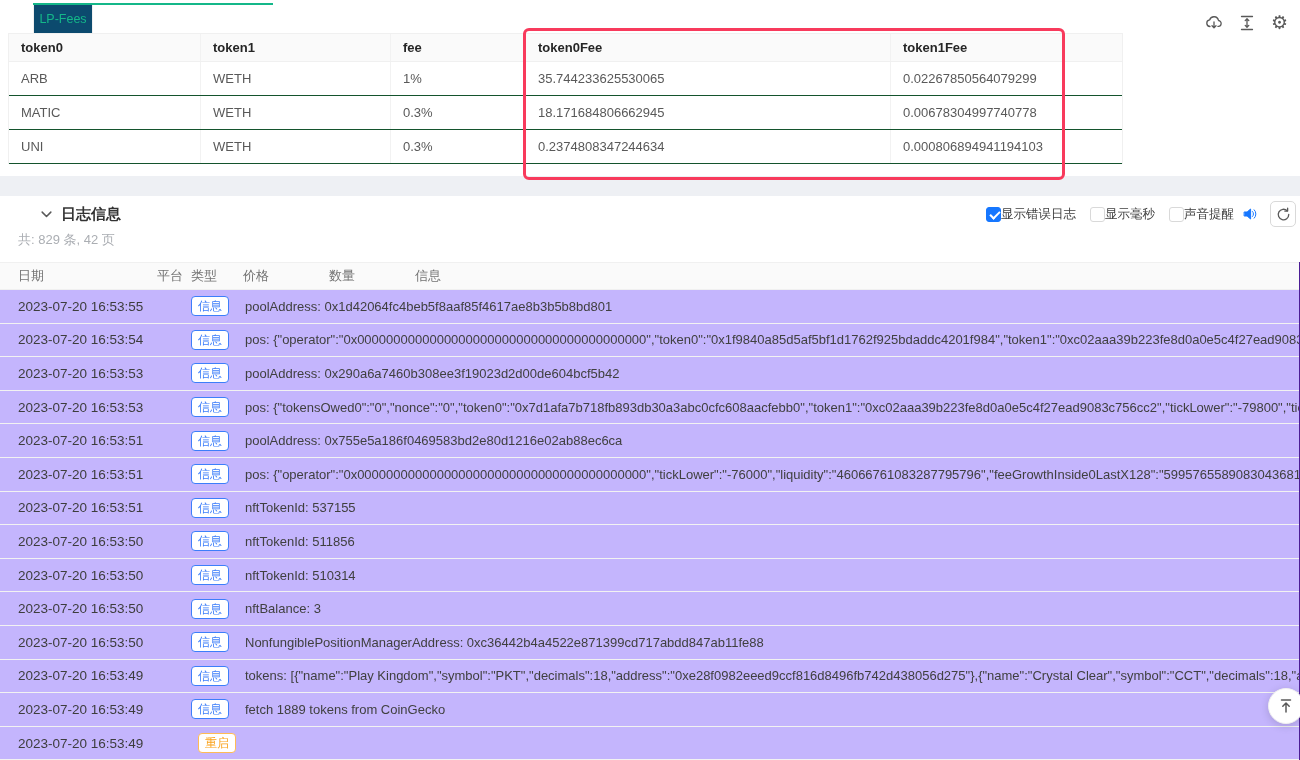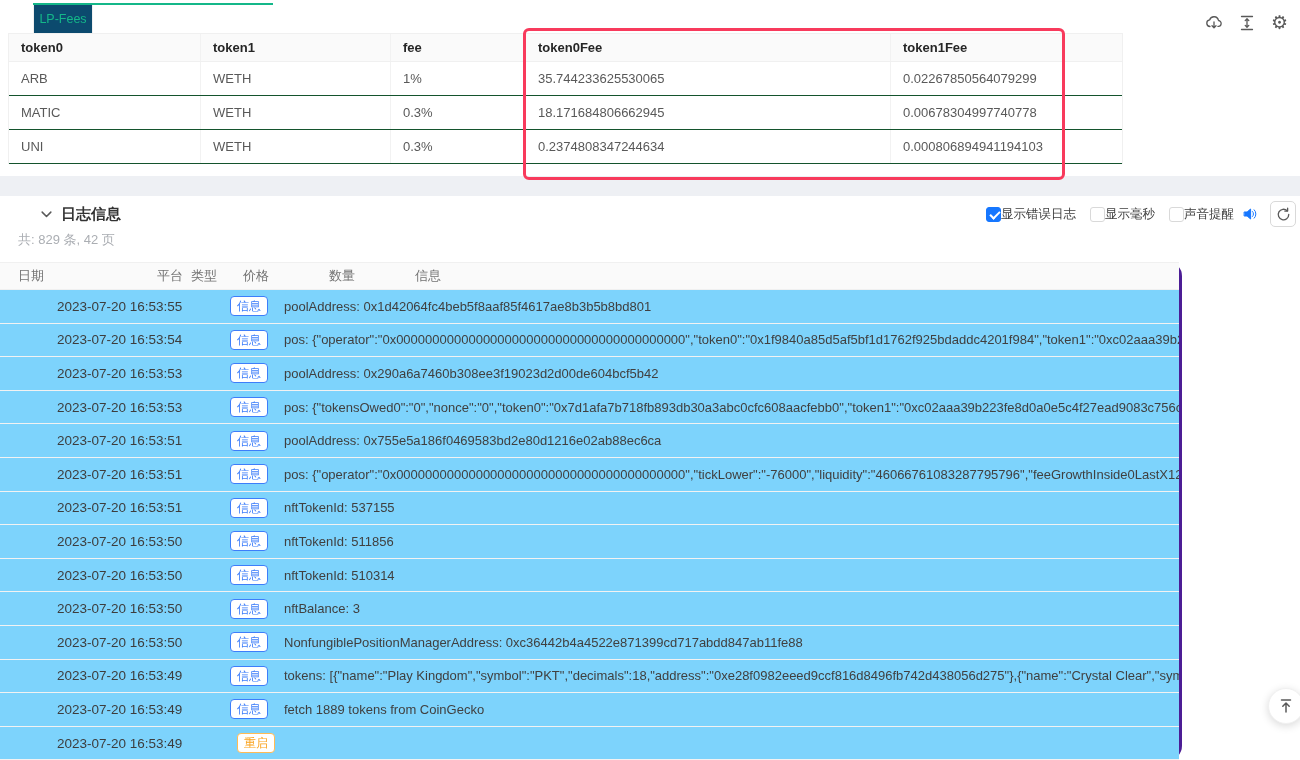--- a/index.html
+++ b/index.html
@@ -42,27 +42,27 @@
   .cb.checked { background:#1677ff; border-color:#1677ff; }
   .cb.checked::after { content:""; position:absolute; left:4.5px; top:1.5px; width:4px; height:8px;
     border-right:2px solid #fff; border-bottom:2px solid #fff; transform:rotate(45deg); }
   #sound-icon { display:flex; align-items:center; margin-left:-4px; }
   #refresh-btn { width:26px; height:26px; border:1px solid #d9d9d9; border-radius:5px; background:#fff;
     display:flex; align-items:center; justify-content:center; }
 
   #log-summary { left:18px; top:231px; font-size:13px; color:#abaeb3; }
 
   
-  #log-table { left:0; top:262px; width:1182px; border-right:3px solid #4c1d95;border-radius:14px; }
+  #log-table { left:0; top:262px; width:1300px; border-right:1px solid #4c1d95; }
   #log-head { display:grid; grid-template-columns:157px 34px 52px 86px 86px 1fr; height:28px;
     background:#fafafa; border-top:1px solid #f0f0f0; border-bottom:1px solid #f0f0f0;
     font-size:13px; color:#737373; align-items:center; }
   #log-head .lhcell:first-child { padding-left:18px; }
   .lrow { display:grid; grid-template-columns:157px 34px 54px 1fr; height:33.6px;
-    border-bottom:1px solid #f2f2f2; align-items:center; font-size:13px; color:#404040; background:#7dd3fc;padding-left:39px; }
+    border-bottom:1px solid #f2f2f2; align-items:center; font-size:13px; color:#404040; background:#c4b5fd; }
   .lrow .date { padding-left:18px; white-space:nowrap; font-size:13.5px; color:#3d3d3d; }
   .lrow .msg { white-space:nowrap; overflow:hidden; }
   .badge { display:inline-block; font-size:12px; line-height:18px; padding:0 6px;
     border-radius:4px; border:1px solid; background:#fff; white-space:nowrap; }
   .badge-info { color:#3d7efa; border-color:#3d7efa; }
   .badge-restart { color:#faa21b; border-color:#ffbb55;margin-left:7px; }
 
   
   #back-to-top { left:1268px; top:688px; width:36px; height:36px; border-radius:50%;
     background:#fff; border:1px solid #f0f0f0; box-shadow:0 2px 8px rgba(0,0,0,.15);

